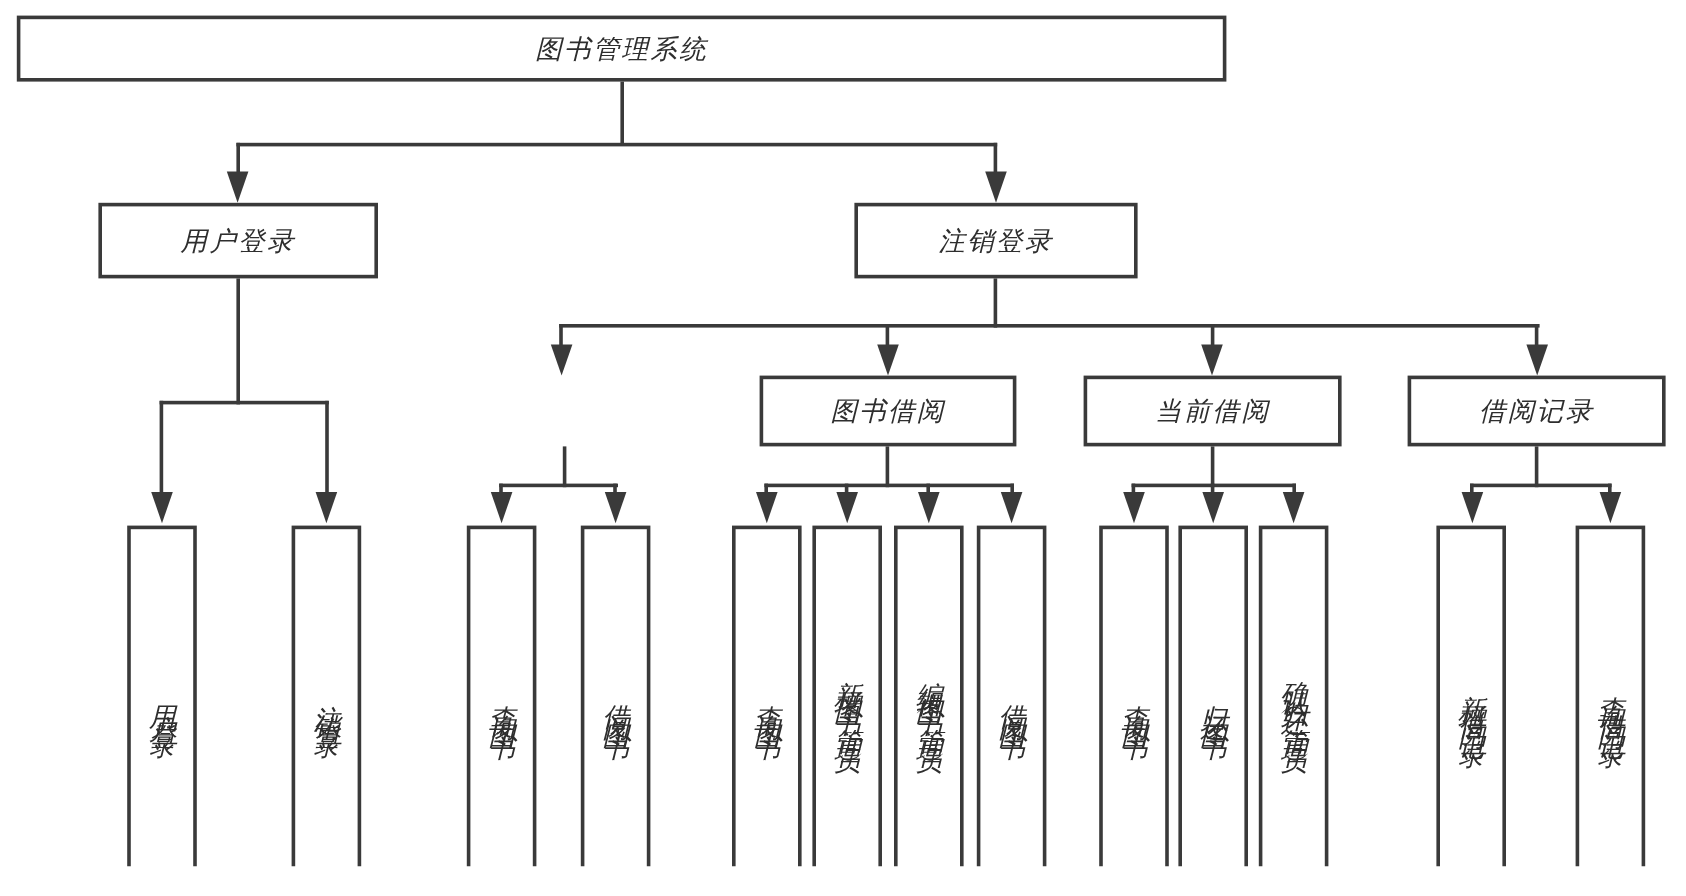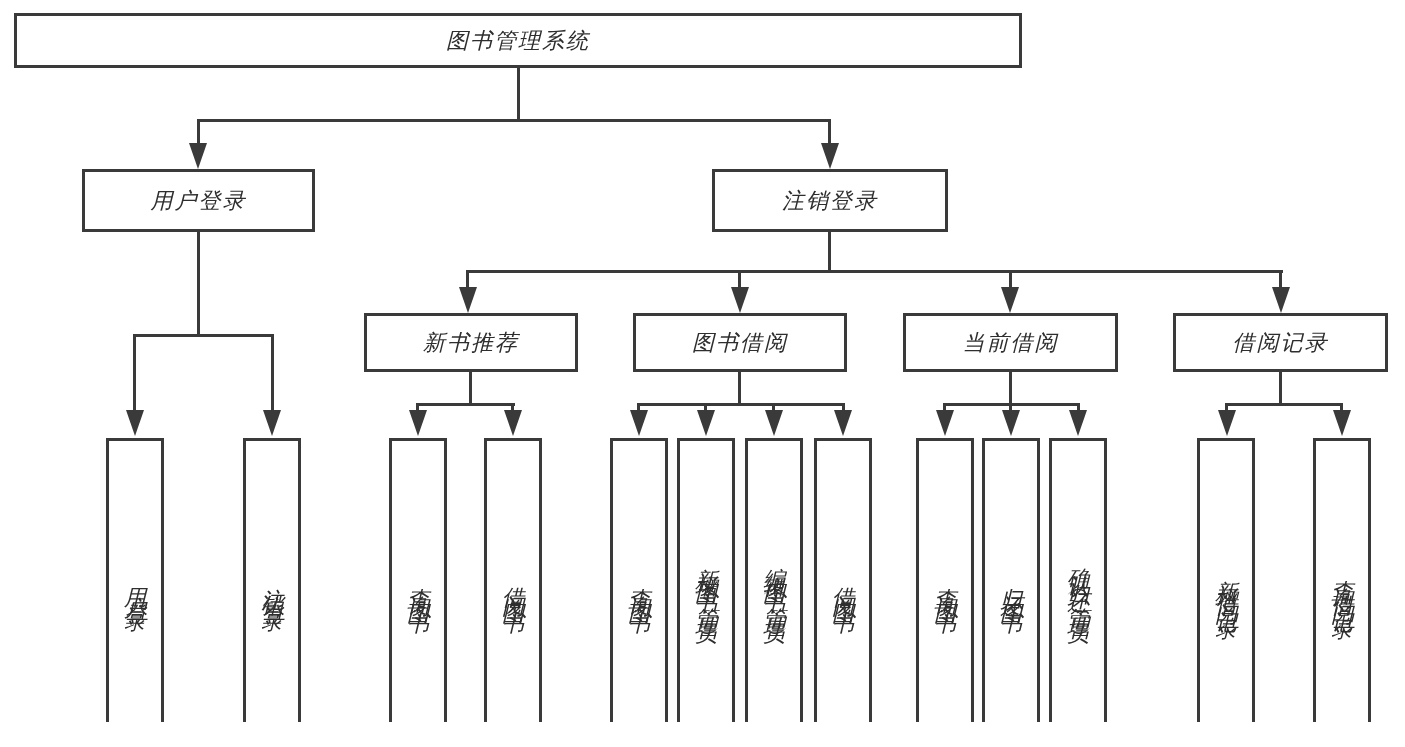--- a/index.html
+++ b/index.html
@@ -92,21 +92,20 @@
   <div class="hline" style="left:466px; top:270px; width:817px;"></div>
   <div class="vline" style="left:466px; top:270px; height:19px;"></div>
   <div class="arrow" style="left:459px; top:287px;"></div>
   <div class="vline" style="left:738px; top:270px; height:19px;"></div>
   <div class="arrow" style="left:731px; top:287px;"></div>
   <div class="vline" style="left:1009px; top:270px; height:19px;"></div>
   <div class="arrow" style="left:1001px; top:287px;"></div>
   <div class="vline" style="left:1279px; top:270px; height:19px;"></div>
   <div class="arrow" style="left:1272px; top:287px;"></div>
 
-  <div class="box" style="left:364px; top:313px; width:214px; height:59px;">新书推荐</div>
   <div class="box" style="left:633px; top:313px; width:214px; height:59px;">图书借阅</div>
   <div class="box" style="left:903px; top:313px; width:215px; height:59px;">当前借阅</div>
   <div class="box" style="left:1173px; top:313px; width:215px; height:59px;">借阅记录</div>
 
   <div class="vline" style="left:469px; top:372px; height:34px;"></div>
   <div class="hline" style="left:416px; top:403px; width:99px;"></div>
   <div class="vline" style="left:416px; top:403px; height:10px;"></div>
   <div class="arrow" style="left:409px; top:410px;"></div>
   <div class="vline" style="left:511px; top:403px; height:10px;"></div>
   <div class="arrow" style="left:504px; top:410px;"></div>

